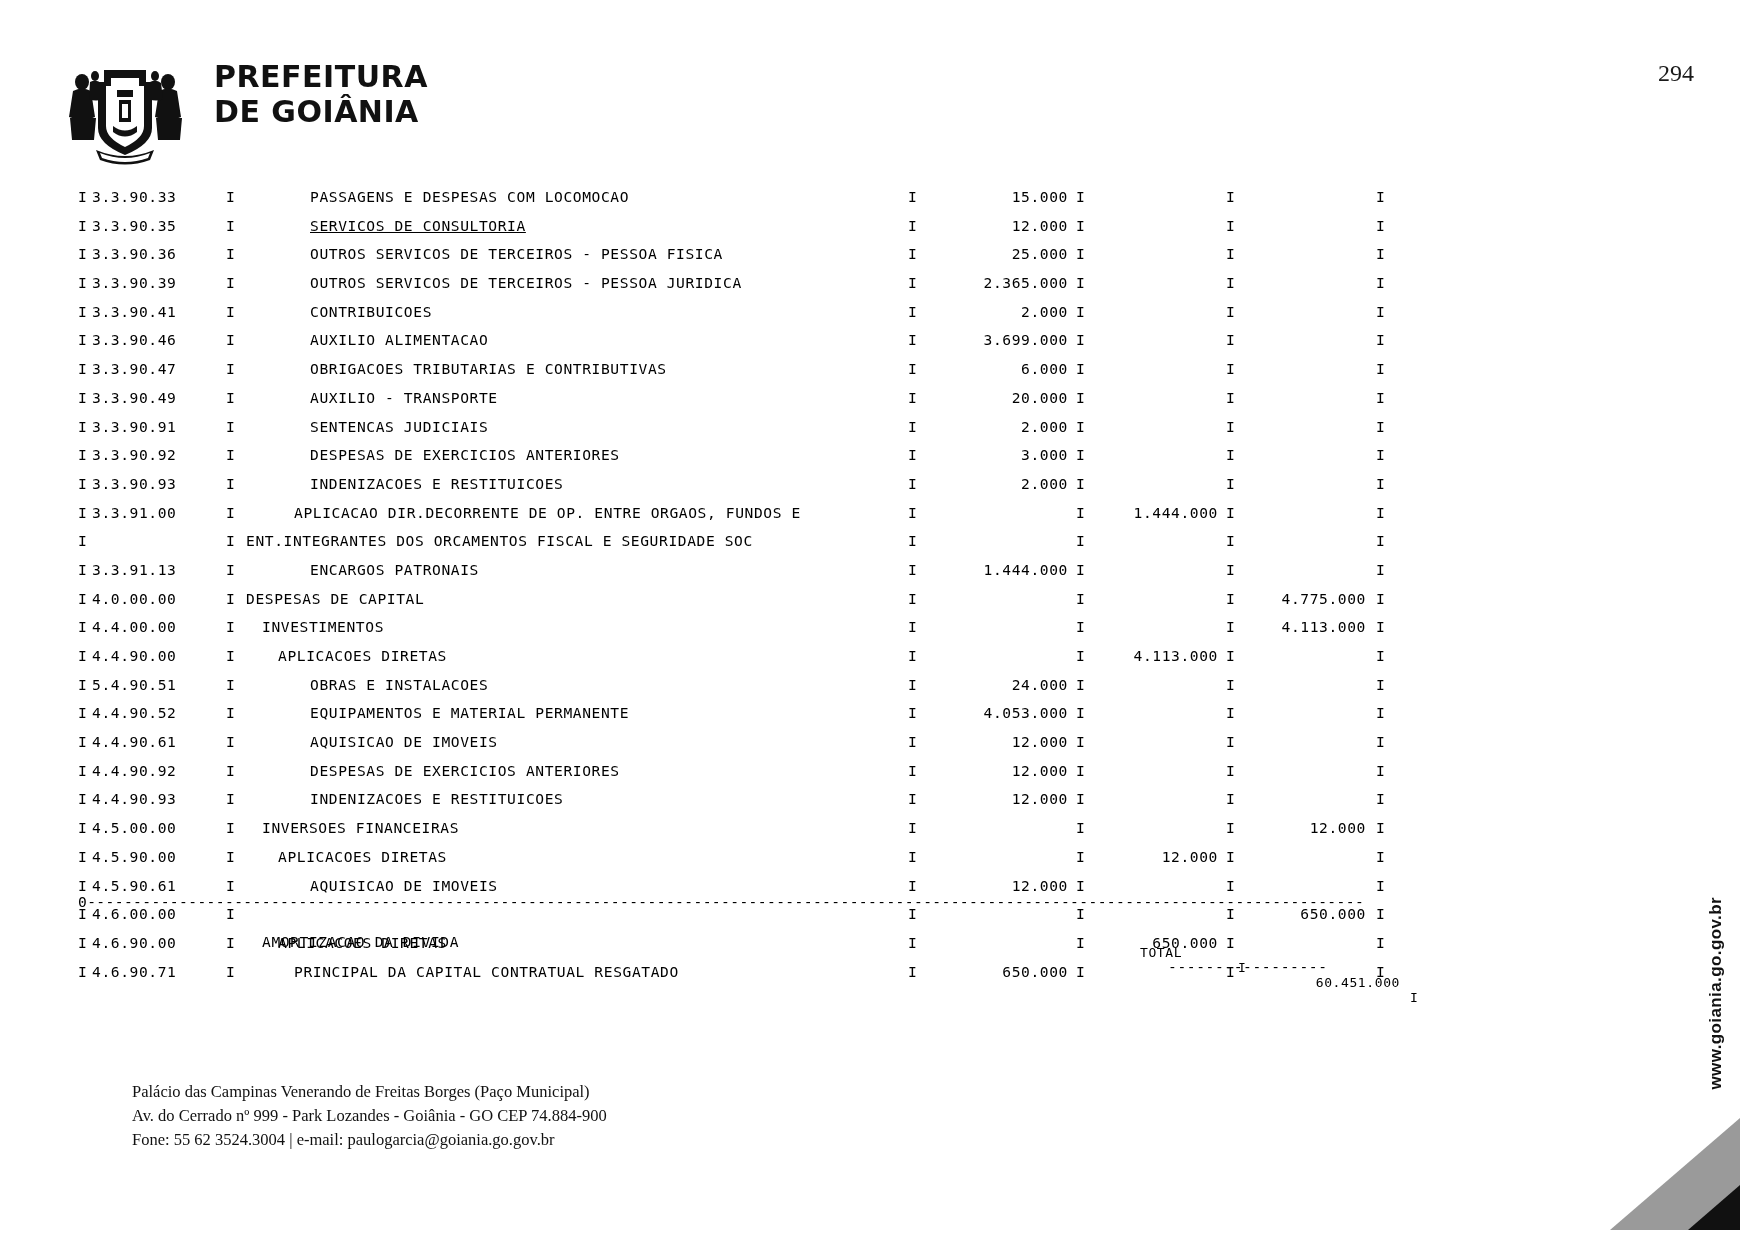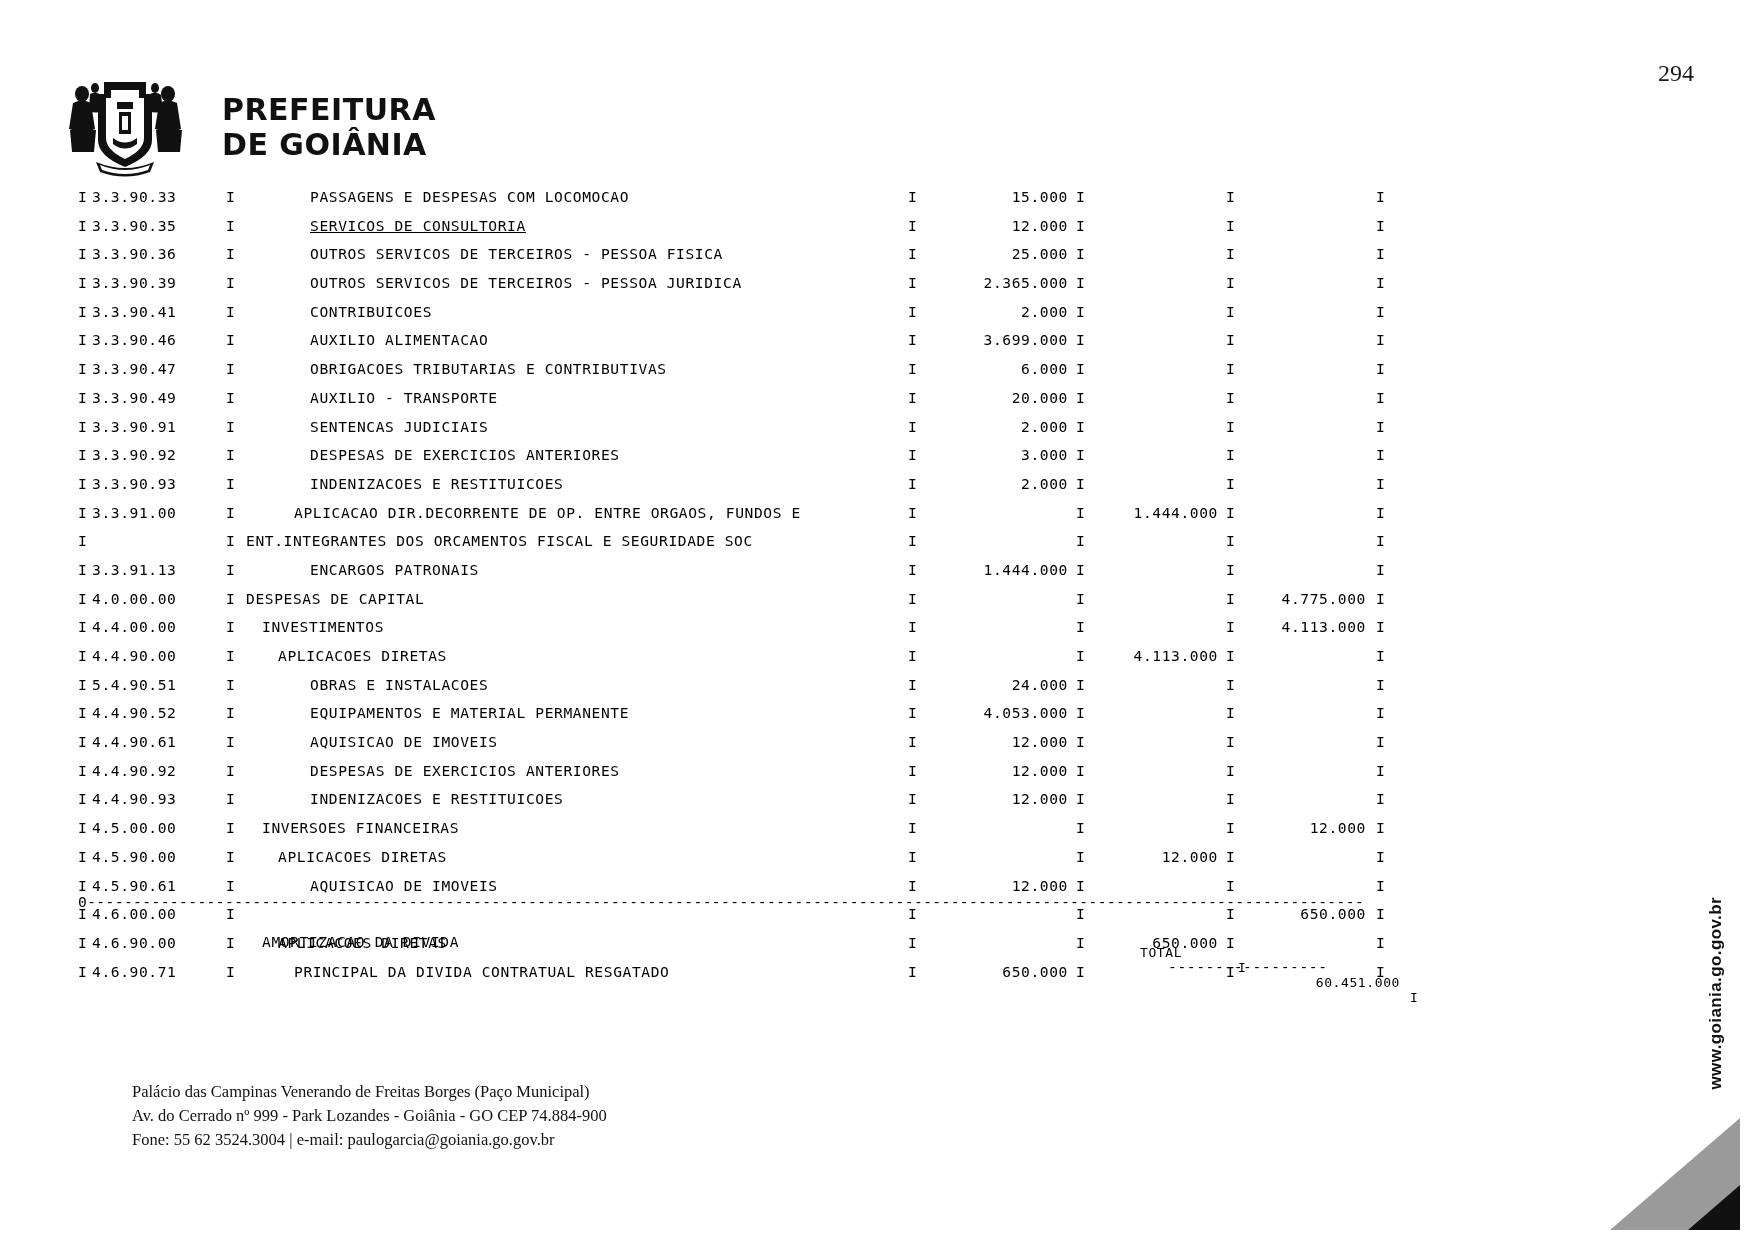--- a/index.html
+++ b/index.html
@@ -22,25 +22,25 @@
     top: 60px;
     right: 60px;
     font-family: "Liberation Serif", serif;
     font-size: 24px;
     color: #1a1a1a;
   }
 
   
   .header {
     position: absolute;
-    top: 72px;
+    top: 60px;
     left: 60px;
     display: flex;
-    align-items: center;
-    gap: 32px;
+    align-items: flex-start;
+    gap: 24px;
   }
   .crest {
     width: 130px;
     height: 112px;
     position: relative;
   }
   .brand {
     font-family: "DejaVu Sans", sans-serif;
     font-weight: bold;
     font-size: 30px;
@@ -230,21 +230,21 @@
     <div class="row"><span class="c-i1">I</span><span class="c-code">5.4.90.51</span><span class="c-i2">I</span><span class="c-desc" style="left:232px;">OBRAS E INSTALACOES</span><span class="c-i3">I</span><span class="c-v1">24.000</span><span class="c-i4">I</span><span class="c-v2"></span><span class="c-i5">I</span><span class="c-v3"></span><span class="c-i6">I</span></div>
     <div class="row"><span class="c-i1">I</span><span class="c-code">4.4.90.52</span><span class="c-i2">I</span><span class="c-desc" style="left:232px;">EQUIPAMENTOS E MATERIAL PERMANENTE</span><span class="c-i3">I</span><span class="c-v1">4.053.000</span><span class="c-i4">I</span><span class="c-v2"></span><span class="c-i5">I</span><span class="c-v3"></span><span class="c-i6">I</span></div>
     <div class="row"><span class="c-i1">I</span><span class="c-code">4.4.90.61</span><span class="c-i2">I</span><span class="c-desc" style="left:232px;">AQUISICAO DE IMOVEIS</span><span class="c-i3">I</span><span class="c-v1">12.000</span><span class="c-i4">I</span><span class="c-v2"></span><span class="c-i5">I</span><span class="c-v3"></span><span class="c-i6">I</span></div>
     <div class="row"><span class="c-i1">I</span><span class="c-code">4.4.90.92</span><span class="c-i2">I</span><span class="c-desc" style="left:232px;">DESPESAS DE EXERCICIOS ANTERIORES</span><span class="c-i3">I</span><span class="c-v1">12.000</span><span class="c-i4">I</span><span class="c-v2"></span><span class="c-i5">I</span><span class="c-v3"></span><span class="c-i6">I</span></div>
     <div class="row"><span class="c-i1">I</span><span class="c-code">4.4.90.93</span><span class="c-i2">I</span><span class="c-desc" style="left:232px;">INDENIZACOES E RESTITUICOES</span><span class="c-i3">I</span><span class="c-v1">12.000</span><span class="c-i4">I</span><span class="c-v2"></span><span class="c-i5">I</span><span class="c-v3"></span><span class="c-i6">I</span></div>
     <div class="row"><span class="c-i1">I</span><span class="c-code">4.5.00.00</span><span class="c-i2">I</span><span class="c-desc" style="left:184px;">INVERSOES FINANCEIRAS</span><span class="c-i3">I</span><span class="c-v1"></span><span class="c-i4">I</span><span class="c-v2"></span><span class="c-i5">I</span><span class="c-v3">12.000</span><span class="c-i6">I</span></div>
     <div class="row"><span class="c-i1">I</span><span class="c-code">4.5.90.00</span><span class="c-i2">I</span><span class="c-desc" style="left:200px;">APLICACOES DIRETAS</span><span class="c-i3">I</span><span class="c-v1"></span><span class="c-i4">I</span><span class="c-v2">12.000</span><span class="c-i5">I</span><span class="c-v3"></span><span class="c-i6">I</span></div>
     <div class="row"><span class="c-i1">I</span><span class="c-code">4.5.90.61</span><span class="c-i2">I</span><span class="c-desc" style="left:232px;">AQUISICAO DE IMOVEIS</span><span class="c-i3">I</span><span class="c-v1">12.000</span><span class="c-i4">I</span><span class="c-v2"></span><span class="c-i5">I</span><span class="c-v3"></span><span class="c-i6">I</span></div>
     <div class="row"><span class="c-i1">I</span><span class="c-code">4.6.00.00</span><span class="c-i2">I</span><span class="c-desc" style="left:184px;margin-top:28px;">AMORTIZACAO DA DIVIDA</span><span class="c-i3">I</span><span class="c-v1"></span><span class="c-i4">I</span><span class="c-v2"></span><span class="c-i5">I</span><span class="c-v3">650.000</span><span class="c-i6">I</span></div>
     <div class="row"><span class="c-i1">I</span><span class="c-code">4.6.90.00</span><span class="c-i2">I</span><span class="c-desc" style="left:200px;">APLICACOES DIRETAS</span><span class="c-i3">I</span><span class="c-v1"></span><span class="c-i4">I</span><span class="c-v2">650.000</span><span class="c-i5">I</span><span class="c-v3"></span><span class="c-i6">I</span></div>
-    <div class="row"><span class="c-i1">I</span><span class="c-code">4.6.90.71</span><span class="c-i2">I</span><span class="c-desc" style="left:216px;">PRINCIPAL DA DIVIDA CONTRATUAL RESGATADO</span><span class="c-i3">I</span><span class="c-v1">650.000</span><span class="c-i4">I</span><span class="c-v2"></span><span class="c-i5">I</span><span class="c-v3"></span><span class="c-i6">I</span></div>
+    <div class="row"><span class="c-i1">I</span><span class="c-code">4.6.90.71</span><span class="c-i2">I</span><span class="c-desc" style="left:216px;">PRINCIPAL DA CAPITAL CONTRATUAL RESGATADO</span><span class="c-i3">I</span><span class="c-v1">650.000</span><span class="c-i4">I</span><span class="c-v2"></span><span class="c-i5">I</span><span class="c-v3"></span><span class="c-i6">I</span></div>
   </div>
 
 <div class="rule">0-------------------------------------------------------------------------------------------------------------------------------------------</div>
 
 <div class="totalrow">
   <span class="t-label">TOTAL</span>
   <span class="t-i1">I</span>
   <span class="t-value">60.451.000</span>
   <span class="t-i2">I</span>
 </div>

